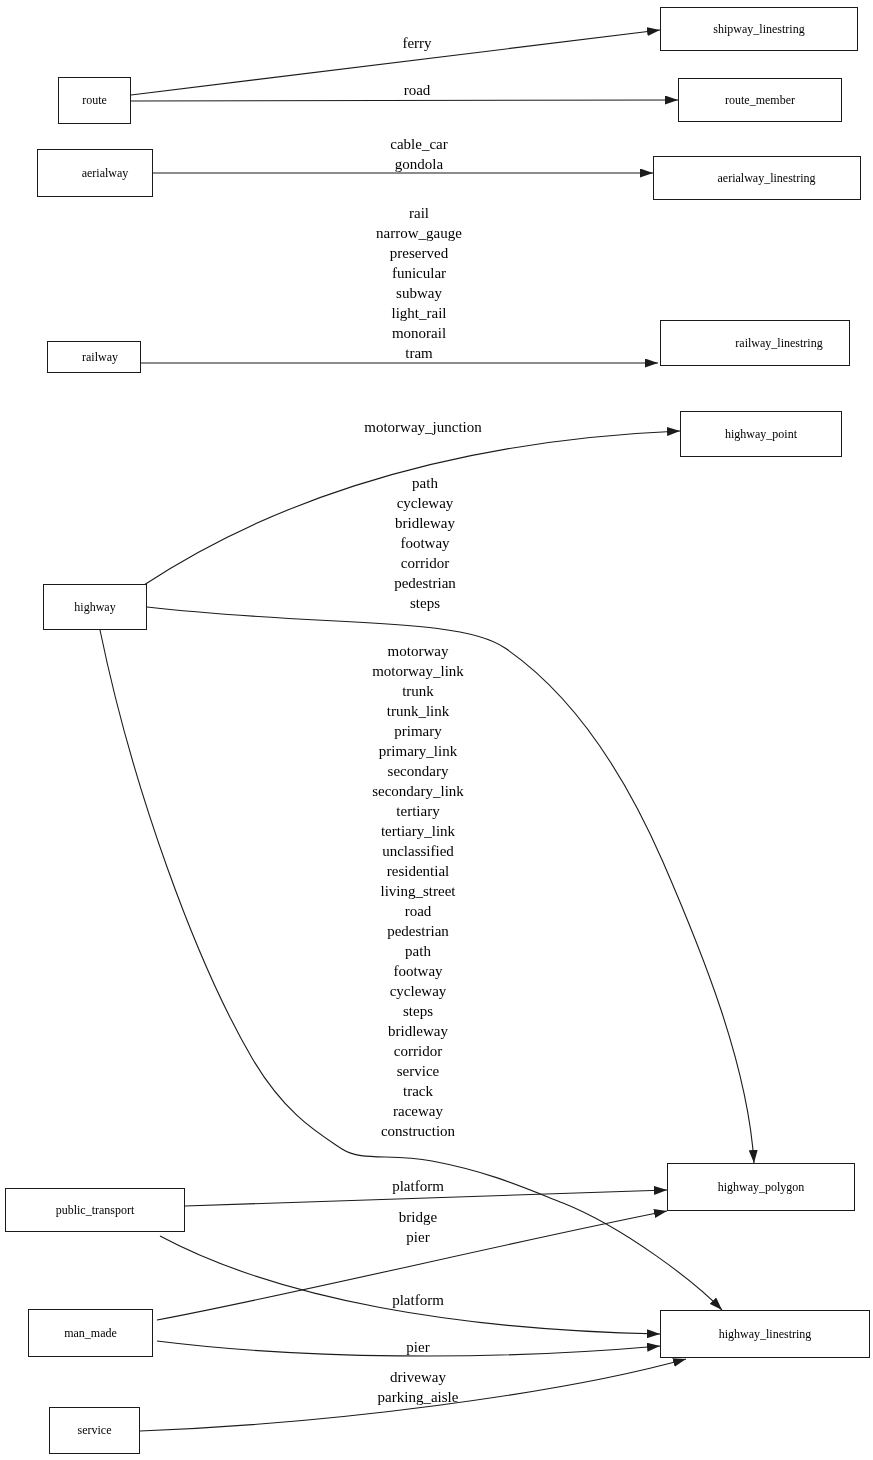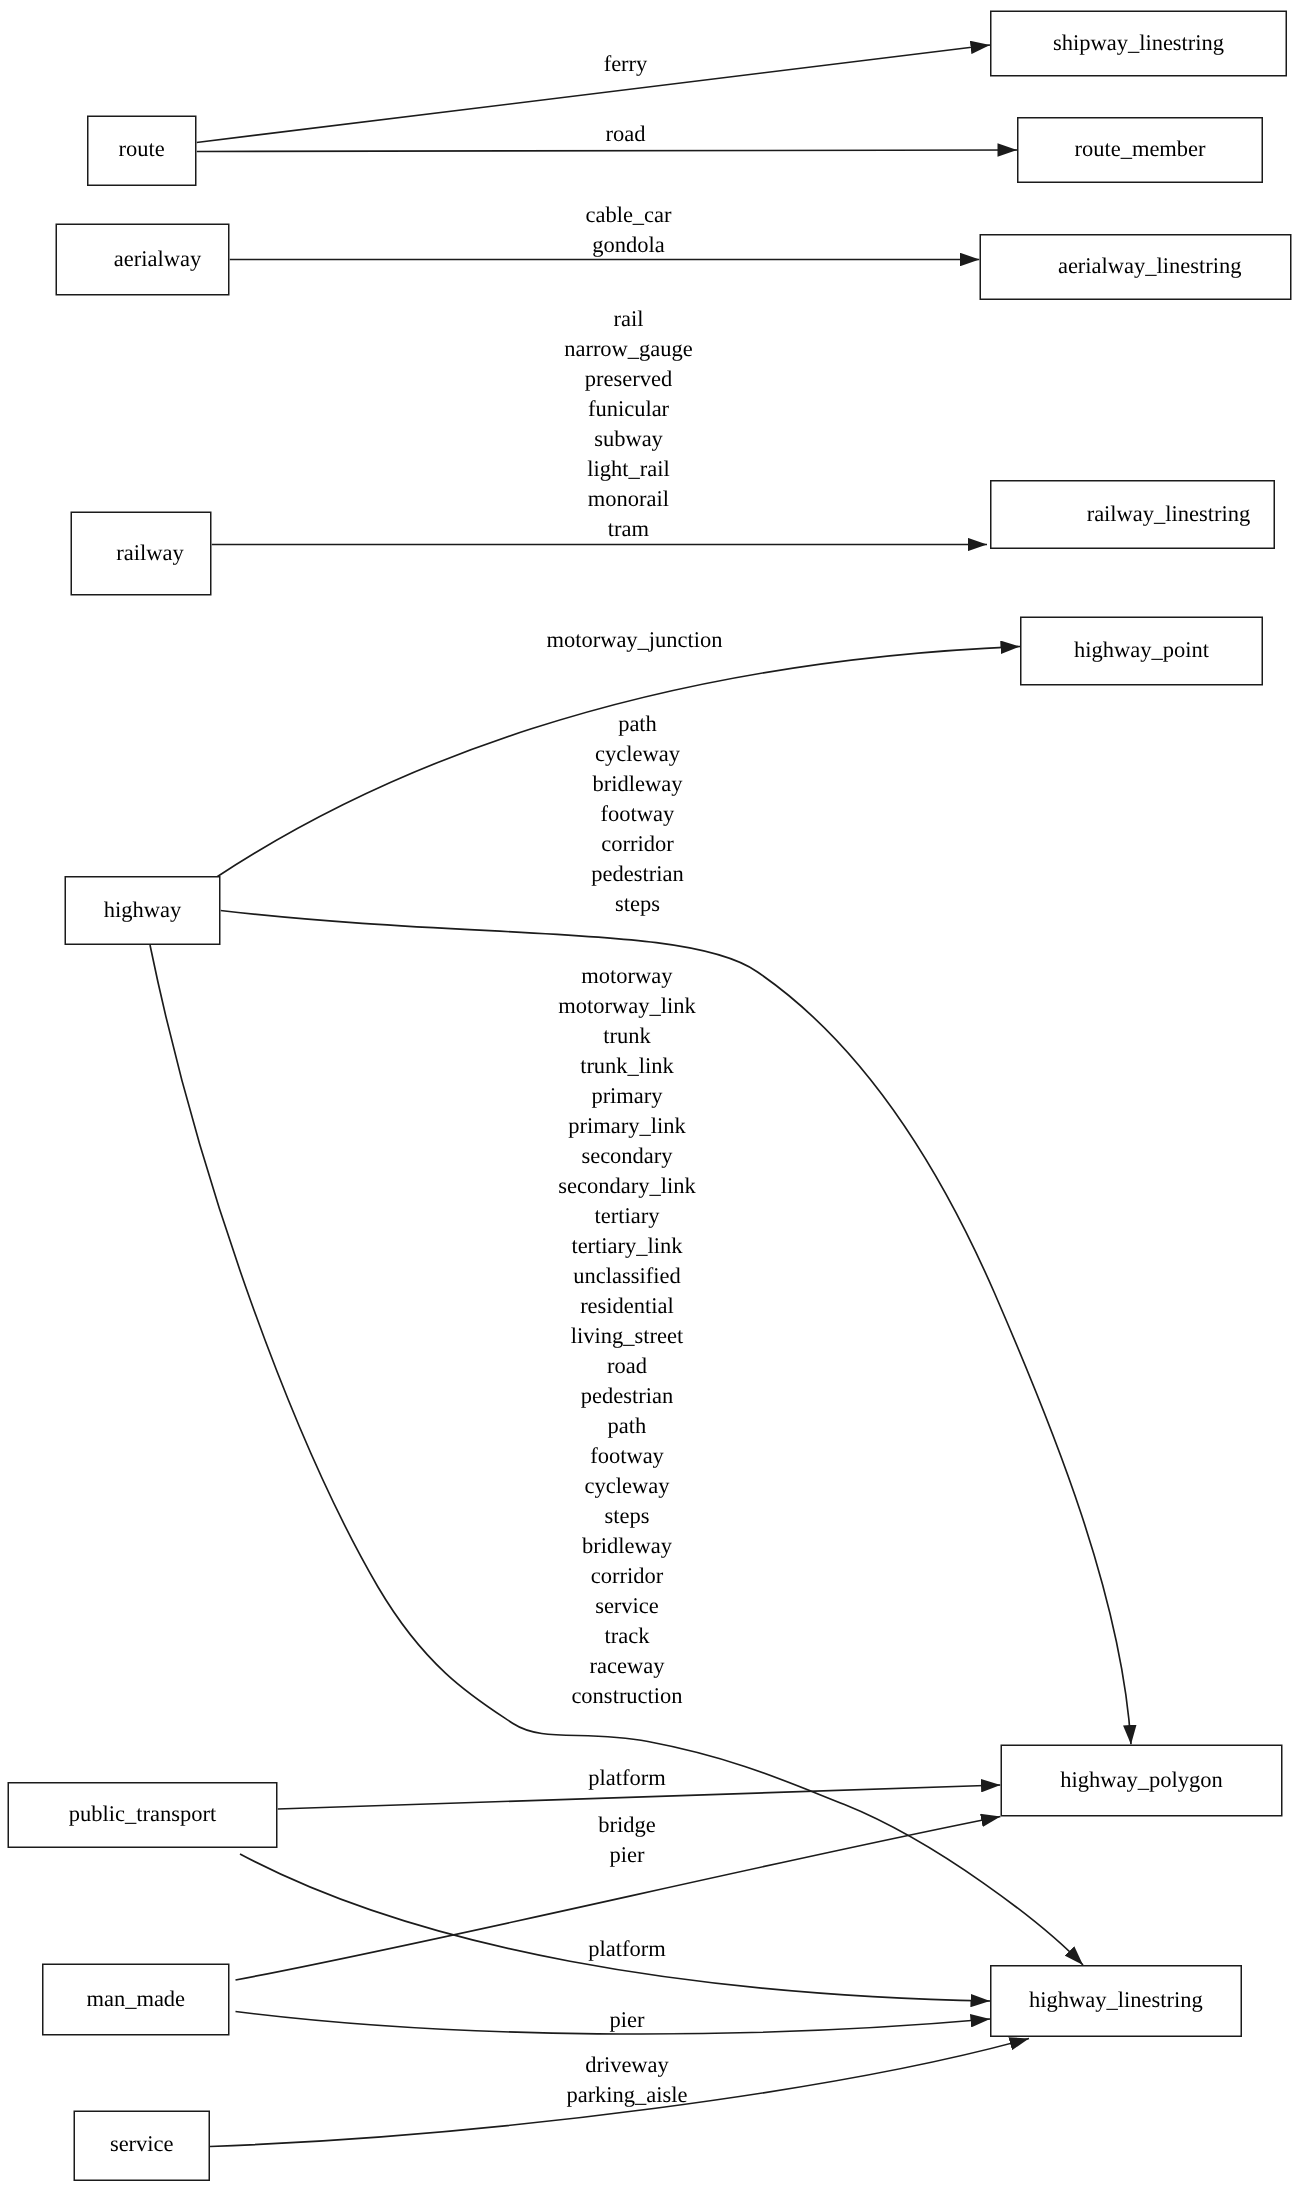--- a/index.html
+++ b/index.html
@@ -29,21 +29,21 @@
     stroke-width: 1.1;
   }
   .node {
     position: absolute;
     box-sizing: border-box;
     border: 1px solid #1b1b1b;
     background: #ffffff;
     display: flex;
     align-items: center;
     justify-content: center;
-    font-size: 15px;
+    font-size: 12px;
     white-space: nowrap;
   }
   .edge-label {
     position: absolute;
     transform: translateX(-50%);
     white-space: pre-line;
     text-align: center;
     font-size: 15px;
     line-height: 20px;
   }
@@ -71,28 +71,28 @@
     <path class="edge" d="M160,1236 C280,1300 460,1330 660,1334" marker-end="url(#arrow)"></path>
     <path class="edge" d="M157,1341 C300,1359 490,1361 660,1346" marker-end="url(#arrow)"></path>
     <path class="edge" d="M140,1431 C330,1424 560,1394 686,1359" marker-end="url(#arrow)"></path>
   </svg>
 
   <div class="node" style="left:58px; top:77px; width:73px; height:47px;">route</div>
   <div class="node" style="left:660px; top:7px; width:198px; height:44px;">shipway_linestring</div>
   <div class="node" style="left:678px; top:78px; width:164px; height:44px;">route_member</div>
   <div class="node" style="left:37px; top:149px; width:116px; height:48px;padding-left:20px;">aerialway</div>
   <div class="node" style="left:653px; top:156px; width:208px; height:44px;padding-left:19px;">aerialway_linestring</div>
-  <div class="node" style="left:47px; top:341px; width:94px; height:56px;padding-left:12px;">railway</div>
+  <div class="node" style="left:47px; top:341px; width:94px; height:32px;padding-left:12px;">railway</div>
   <div class="node" style="left:660px; top:320px; width:190px; height:46px;padding-left:48px;">railway_linestring</div>
   <div class="node" style="left:680px; top:411px; width:162px; height:46px;">highway_point</div>
   <div class="node" style="left:43px; top:584px; width:104px; height:46px;">highway</div>
   <div class="node" style="left:5px; top:1188px; width:180px; height:44px;">public_transport</div>
   <div class="node" style="left:667px; top:1163px; width:188px; height:48px;">highway_polygon</div>
   <div class="node" style="left:28px; top:1309px; width:125px; height:48px;">man_made</div>
-  <div class="node" style="left:660px; top:1310px; width:168px; height:48px;">highway_linestring</div>
+  <div class="node" style="left:660px; top:1310px; width:210px; height:48px;">highway_linestring</div>
   <div class="node" style="left:49px; top:1407px; width:91px; height:47px;">service</div>
 
   <div class="edge-label" style="left:417px; top:33px;">ferry</div>
   <div class="edge-label" style="left:417px; top:80px;">road</div>
   <div class="edge-label" style="left:419px; top:134px;">cable_car
 gondola</div>
   <div class="edge-label" style="left:419px; top:203px;">rail
 narrow_gauge
 preserved
 funicular

